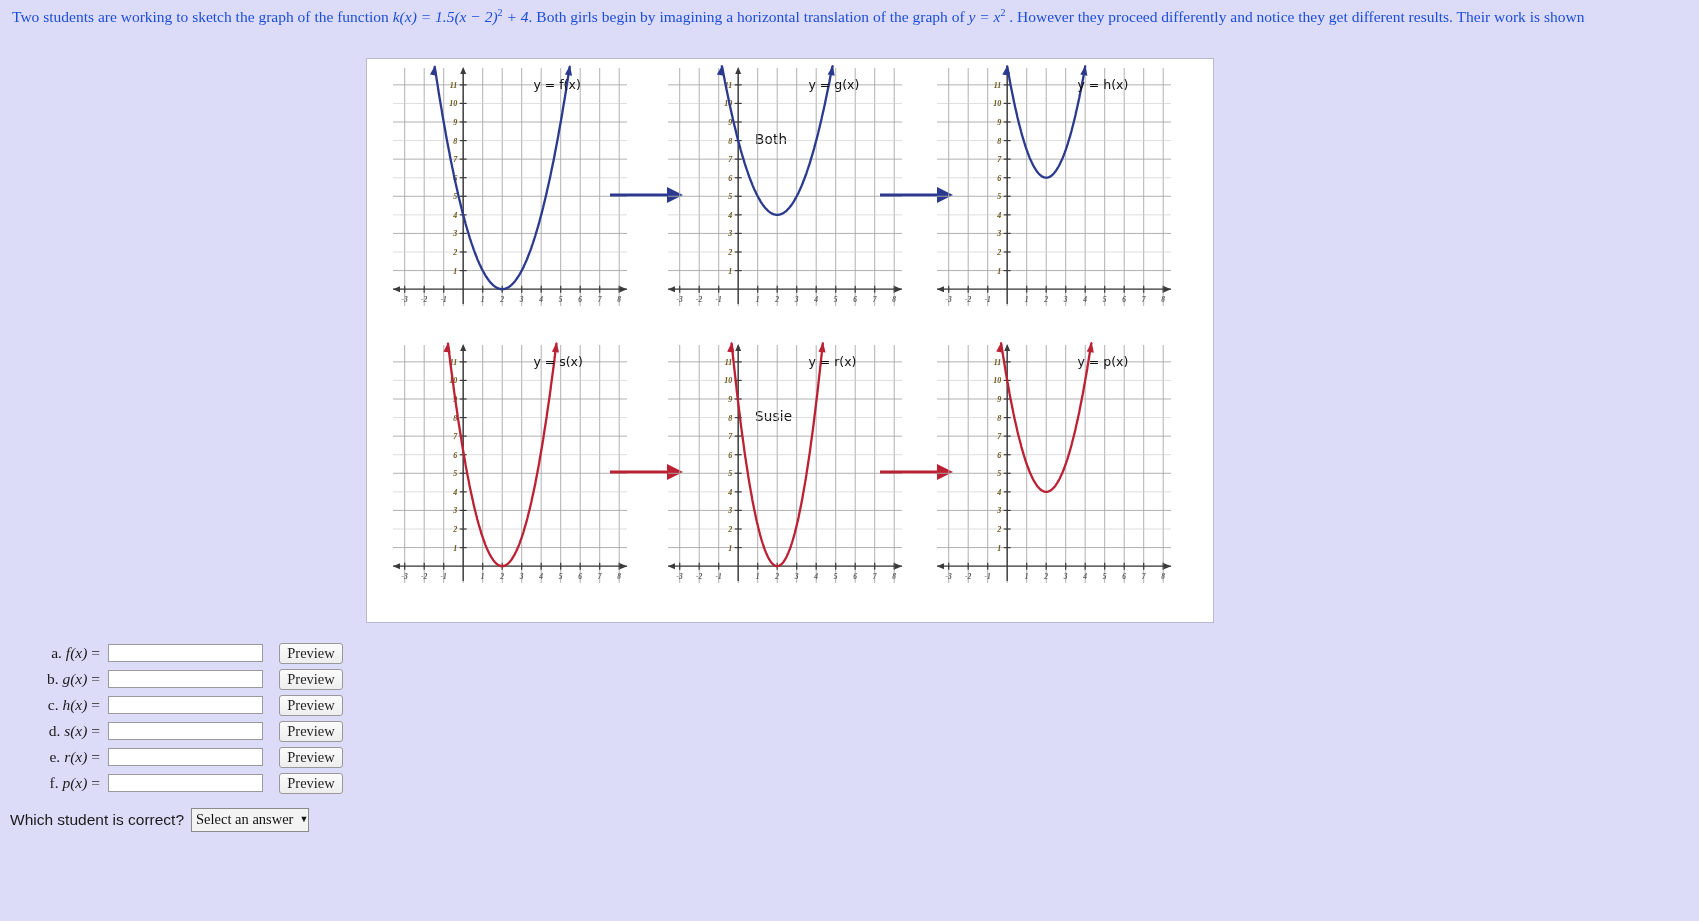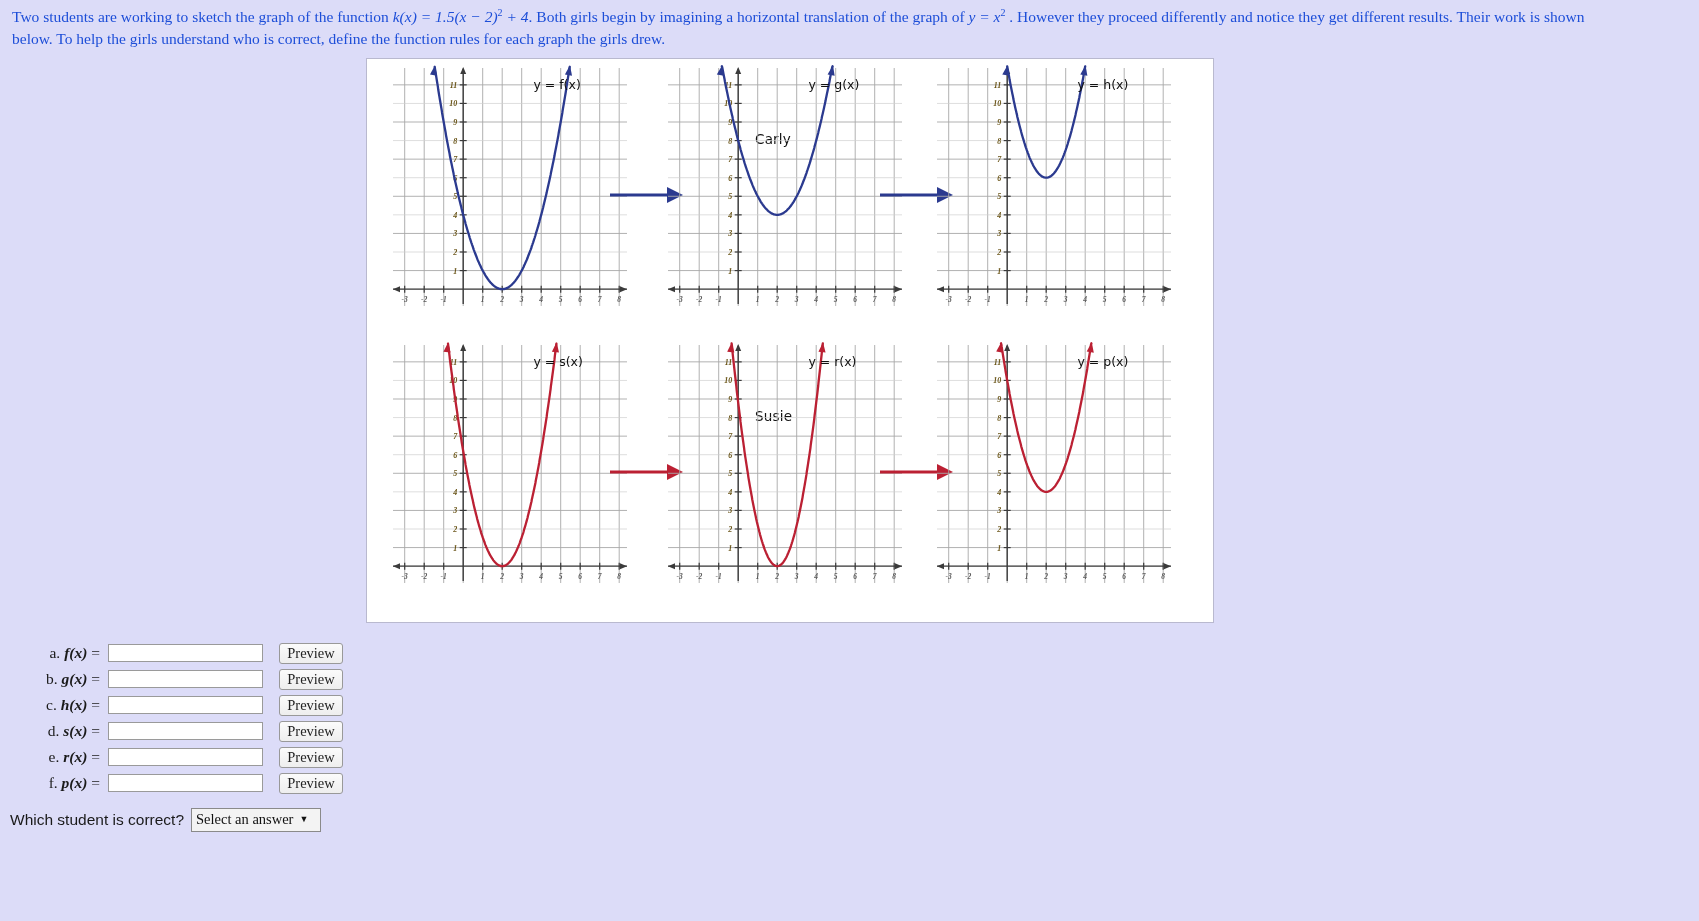--- a/index.html
+++ b/index.html
@@ -50,55 +50,54 @@
   .curveblue{fill:none;stroke:#2b3a8f;stroke-width:2.3;stroke-linecap:round;}
   .curvered{fill:none;stroke:#bb2033;stroke-width:2.3;stroke-linecap:round;}
   .flabel{font-family:"DejaVu Sans",sans-serif;font-size:12.5px;fill:#111;}
 
   .answers{position:absolute;left:0;top:640px;width:520px;}
   .arow{display:flex;align-items:center;height:26px;margin-bottom:0px;}
   .alabel{
     width:100px;text-align:right;padding-right:8px;
     font-family:"Liberation Serif",serif;font-size:15.5px;
   }
-  .alabel .fn{font-style:italic;font-weight:bold;}
+  .alabel .fn{font-style:italic;font-weight:normal;}
   .ainput{
     width:155px;height:18px;border:1px solid #9a9a9a;background:#fff;
     box-sizing:border-box;font-family:"Liberation Serif",serif;font-size:13px;
     padding:0 3px;outline:none;
   }
   .prevbtn{
     margin-left:16px;height:21px;min-width:64px;
     border:1px solid #999;border-radius:3px;
     background:linear-gradient(#fbfbfb,#eeeeee);
     font-family:"Liberation Serif",serif;font-size:14.5px;color:#222;
     padding:0 4px;cursor:pointer;line-height:19px;
   }
   .qrow{position:absolute;left:10px;top:808px;display:flex;align-items:center;}
   .qtext{font-family:Liberation Sans, sans-serif;font-size:15.5px;margin-right:7px;}
   .selbox{
     border:1px solid #8a8a8a;background:#f3f3f3;
     font-family:"Liberation Serif",serif;font-size:14.5px;color:#111;
-    padding:1px 12px 2px 4px;height:19px;line-height:17px;
+    padding:1px 0 2px 4px;height:19px;line-height:17px;
     display:flex;align-items:center;cursor:pointer;
   }
   .caret{margin-left:6px;font-size:9px;}
 </style>
 </head>
 <body>
 
 <div class="prompt">
   <span>Two students are working to sketch the graph of the function </span><span class="mathi"><span>k(x) = 1.5(x − 2)</span><span class="mono-sup">2</span><span> + 4</span></span><span>.  Both girls begin by imagining a horizontal translation of the graph of </span><span class="mathi"><span>y = x</span><span class="mono-sup">2</span></span><span> .  However they proceed differently and notice they get different results.  Their work is shown</span>
   <br>
-  <span>below.  To help the girls understand who is correct, define the function rules for each graph the girls drew.</span>
 </div>
 
 <div class="figure">
 
-  <div class="who who1">Carly</div>
+  <div class="who who1">Both</div>
   <div class="who who2">Susie</div>
 
   <div class="row row1">
     <div class="panel p1">
         <svg id="sv0" width="248" height="272" viewBox="0 0 248 272">
           <line x1="19.700000000000003" y1="6" x2="19.700000000000003" y2="244" class="grid-major"></line>
           <line x1="39.2" y1="6" x2="39.2" y2="244" class="grid-major"></line>
           <line x1="58.7" y1="6" x2="58.7" y2="244" class="grid-major"></line>
           <line x1="78.2" y1="6" x2="78.2" y2="244" class="grid-major"></line>
           <line x1="97.69999999999999" y1="6" x2="97.69999999999999" y2="244" class="grid-major"></line>

